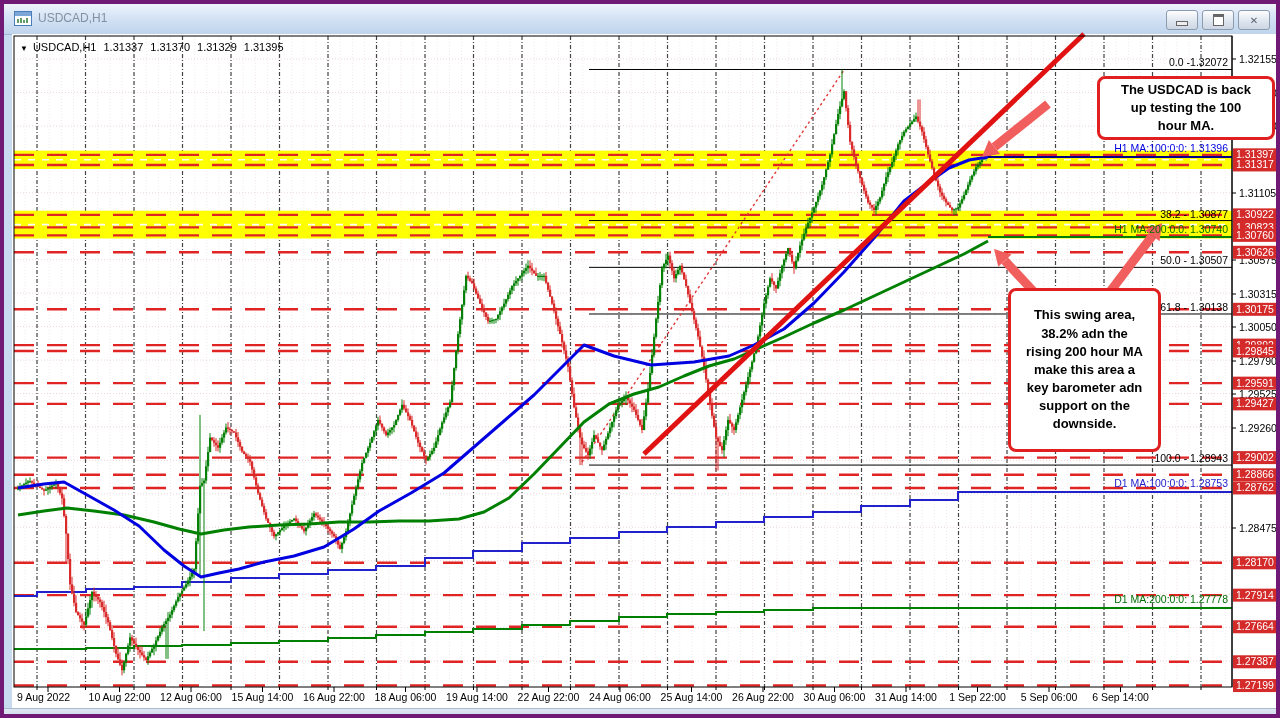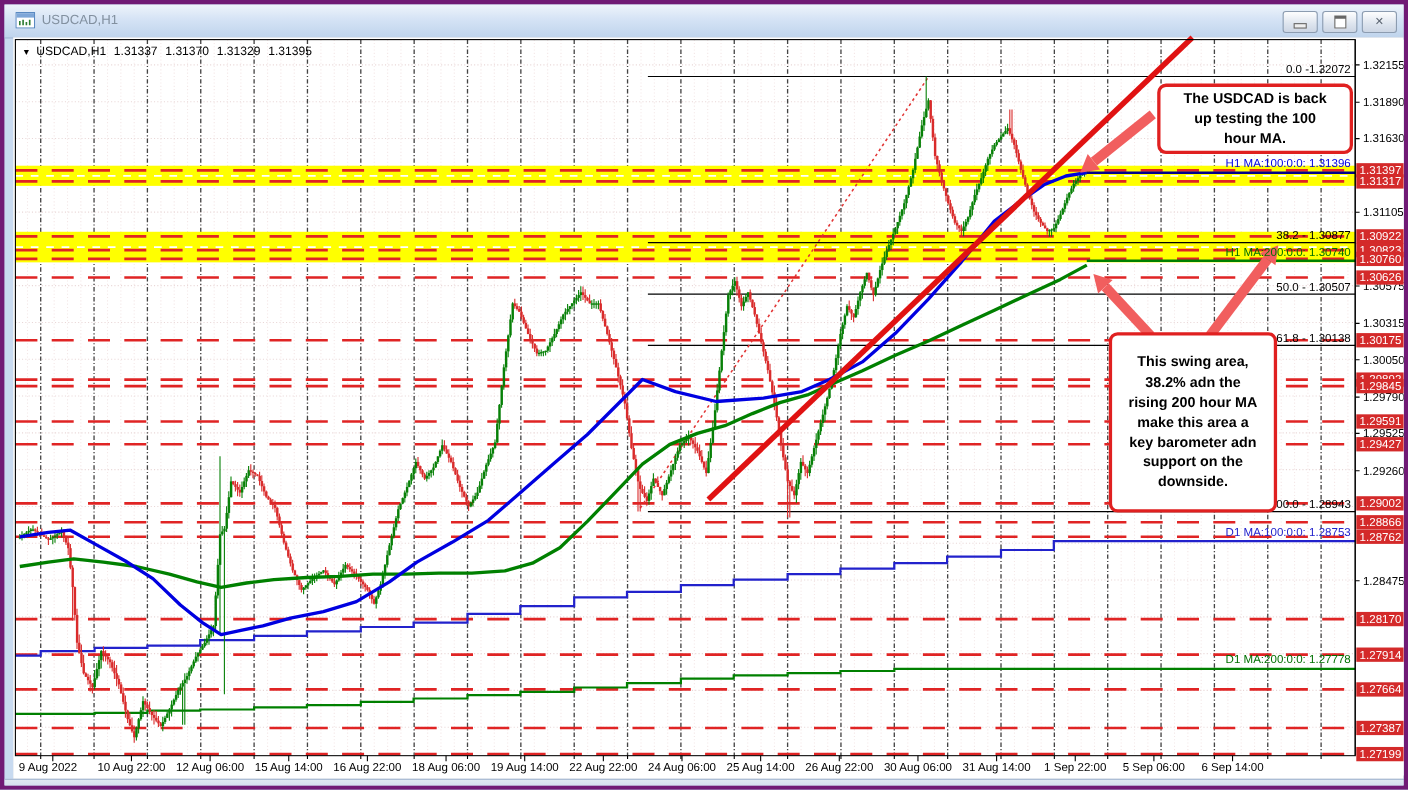--- a/index.html
+++ b/index.html
@@ -1335,24 +1335,24 @@
       <line x1="1045" y1="683" x2="1045" y2="688" stroke="#000" stroke-width="1"></line>
       <text x="1045" y="697" font-size="10.5" fill="#000" text-anchor="middle" font-family="Liberation Sans, sans-serif">5 Sep 06:00</text>
       <line x1="1116.5" y1="683" x2="1116.5" y2="688" stroke="#000" stroke-width="1"></line>
       <text x="1116.5" y="697" font-size="10.5" fill="#000" text-anchor="middle" font-family="Liberation Sans, sans-serif">6 Sep 14:00</text>
     </svg>
 
   <div id="quotebar">
     <span class="tri">▼</span><span>USDCAD,H1</span><span>1.31337</span><span>1.31370</span><span>1.31329</span><span>1.31395</span>
   </div>
 
-  <div class="ann-box" style="left:1048px;top:72px;width:178px;height:64px;">The USDCAD is back
+  <div class="ann-box" style="left:1093px;top:72px;width:178px;height:64px;">The USDCAD is back
 up testing the 100
 hour MA.</div>
-  <div class="ann-box" style="left:1004px;top:298px;width:153px;height:164px;">This swing area,
+  <div class="ann-box" style="left:1004px;top:284px;width:153px;height:164px;">This swing area,
 38.2% adn the
 rising 200 hour MA
 make this area a
 key barometer adn
 support on the
 downside.</div>
 
   <div id="bottom-frame"></div>
 </div>
 

